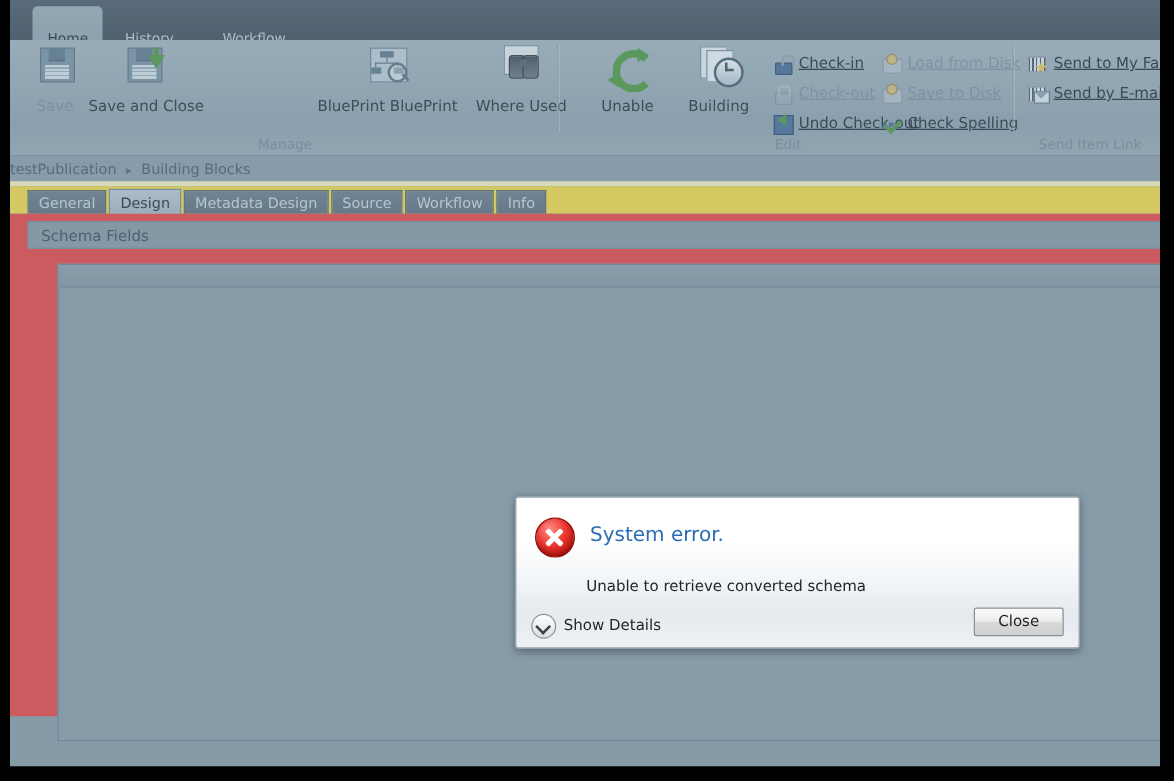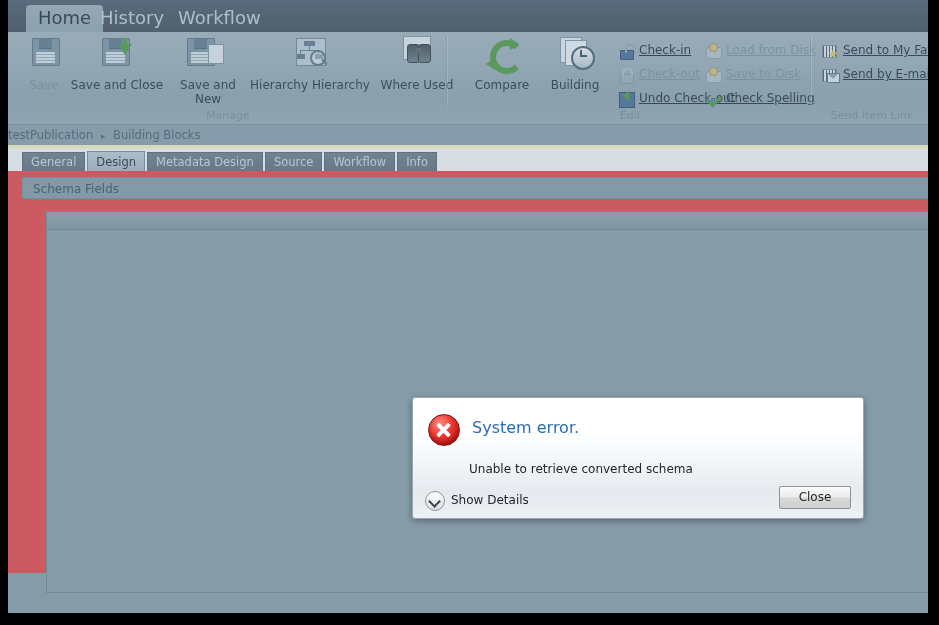--- a/index.html
+++ b/index.html
@@ -28,22 +28,22 @@
     position: relative;
     height: 32px;
     background: linear-gradient(to bottom, #4e5b6b 0%, #46525f 50%, #3f4b58 100%);
     border-bottom: 0px;
   }
   .rtab {
     position: absolute;
     top: 6px;
     height: 26px;
     line-height: 24px;
-    padding: 0 12px;
-    font-size: 18px;
+    padding: 13px 12px;
+    font-size: 11px;
     color: #c4d1da;
     box-sizing: border-box;
   }
   .rtab.active {
     top: 5px;
     height: 27px;
     background: linear-gradient(to bottom, #9fb0ba 0%, #96a8b3 100%);
     border-radius: 4px 4px 0 0;
     color: #1e2a33;
     line-height: 25px;
@@ -246,21 +246,21 @@
     color: #4a5b68;
     padding-left: 0px;
     border-bottom: 4px solid #fef9c3;
   }
   .bc-sep { color:#52636f; padding:0 4px; font-size:9px; }
 
   
   .tabstrip {
     position: relative;
     height: 22px;
-    background: #ffffff;
+    background: #fde047;
     padding-left: 14px;
     box-sizing: border-box;
   }
   .ptab {
     position: relative;
     display: inline-block;
     height: 19px; line-height: 19px;
     margin-top: 3px;
     padding: 0 8px;
     font-size: 11.5px;
@@ -431,42 +431,35 @@
 
         <div class="bigbtn" style="left:50px; width:118px;">
           <span class="ic" style="width:58px;">
             <span class="floppy" style="left:14px;"></span>
             <span class="greenarrow-stem" style="left:35px;"></span>
             <span class="greenarrow-dn" style="left:30px;"></span>
           </span>
           <span class="lbl">Save and Close</span>
         </div>
 
-        <div class="bigbtn" style="left:168px; width:64px;">
-          <span class="ic" style="width:50px;">
-            <span class="floppy" style="left:4px;"></span>
-            <span class="pagecorner" style="left:25px;"></span>
-          </span>
-          <span class="lbl">Save and New</span>
-        </div>
 
         <div class="bigbtn" style="left:232px; width:140px;">
           <span class="ic">
             <span class="bp-box"></span>
             <span class="bp-n" style="left:14px;top:5px;width:11px;height:5px;"></span>
             <span class="bp-n" style="left:19px;top:10px;width:1px;height:4px;"></span>
             <span class="bp-n" style="left:10px;top:14px;width:19px;height:1px;"></span>
             <span class="bp-n" style="left:10px;top:14px;width:1px;height:4px;"></span>
             <span class="bp-n" style="left:28px;top:14px;width:1px;height:4px;"></span>
             <span class="bp-n" style="left:7px;top:18px;width:8px;height:5px;"></span>
             <span class="bp-n" style="left:25px;top:18px;width:8px;height:5px;"></span>
             <span class="bp-mag"></span>
             <span class="bp-mag-h"></span>
           </span>
-          <span class="lbl">Hierarchy Hierarchy</span>
+          <span class="lbl">BluePrint BluePrint</span>
         </div>
 
         <div class="bigbtn" style="left:364px; width:90px;">
           <span class="ic">
             <span class="docstack" style="left:6px;top:0px;width:26px;height:22px;background:#e9eff3;"></span>
             <span class="binoc-l"></span>
             <span class="binoc-r"></span>
             <span class="binoc-bar"></span>
           </span>
           <span class="lbl">Where Used</span>
@@ -477,21 +470,21 @@
       </div>
 
       <div class="rgroup" style="left:441px; width:363px;">
 
         <div class="bigbtn" style="left:14px; width:78px;">
           <span class="ic">
             <span class="recycle-ring"></span>
             <span class="recycle-t1"></span>
             <span class="recycle-t2"></span>
           </span>
-          <span class="lbl">Compare</span>
+          <span class="lbl">Unable</span>
         </div>
 
         <div class="bigbtn" style="left:92px; width:68px;">
           <span class="ic">
             <span class="docstack"></span>
             <span class="docstack2"></span>
             <span class="clockface"></span>
             <span class="clockhand1"></span>
             <span class="clockhand2"></span>
           </span>

